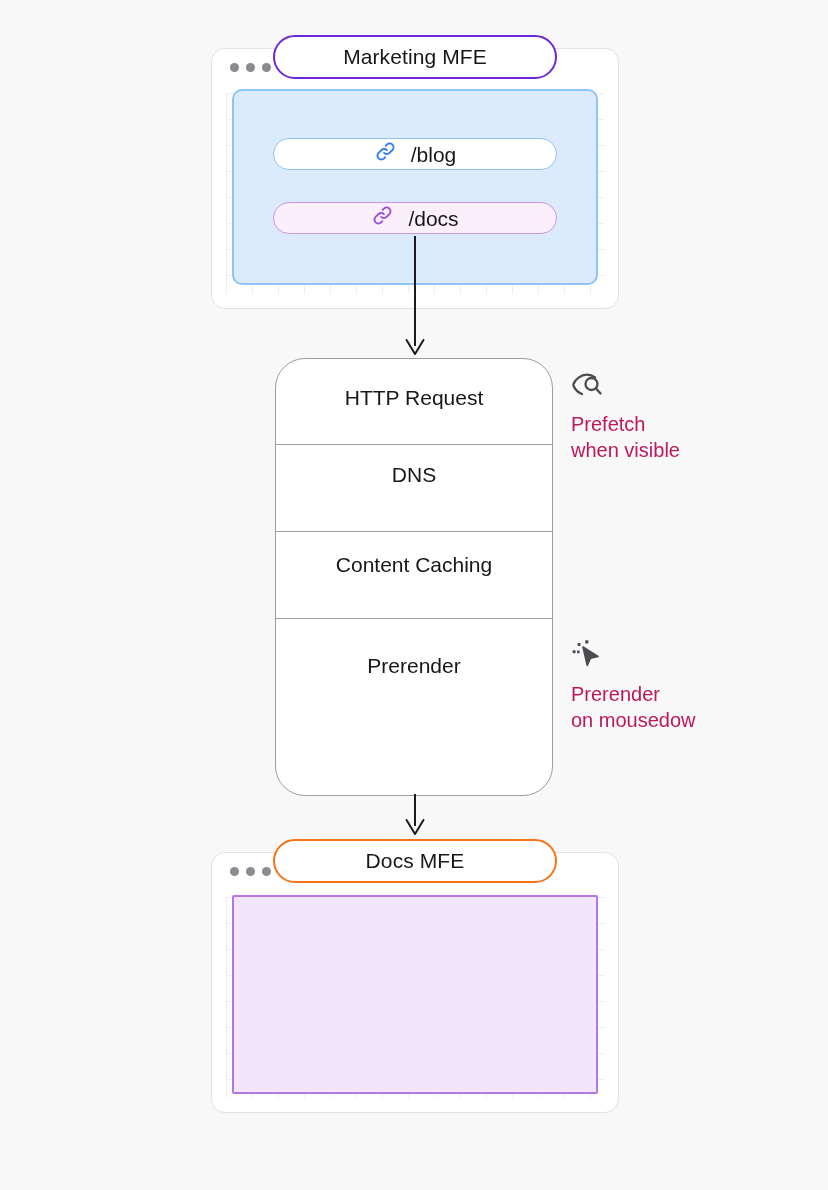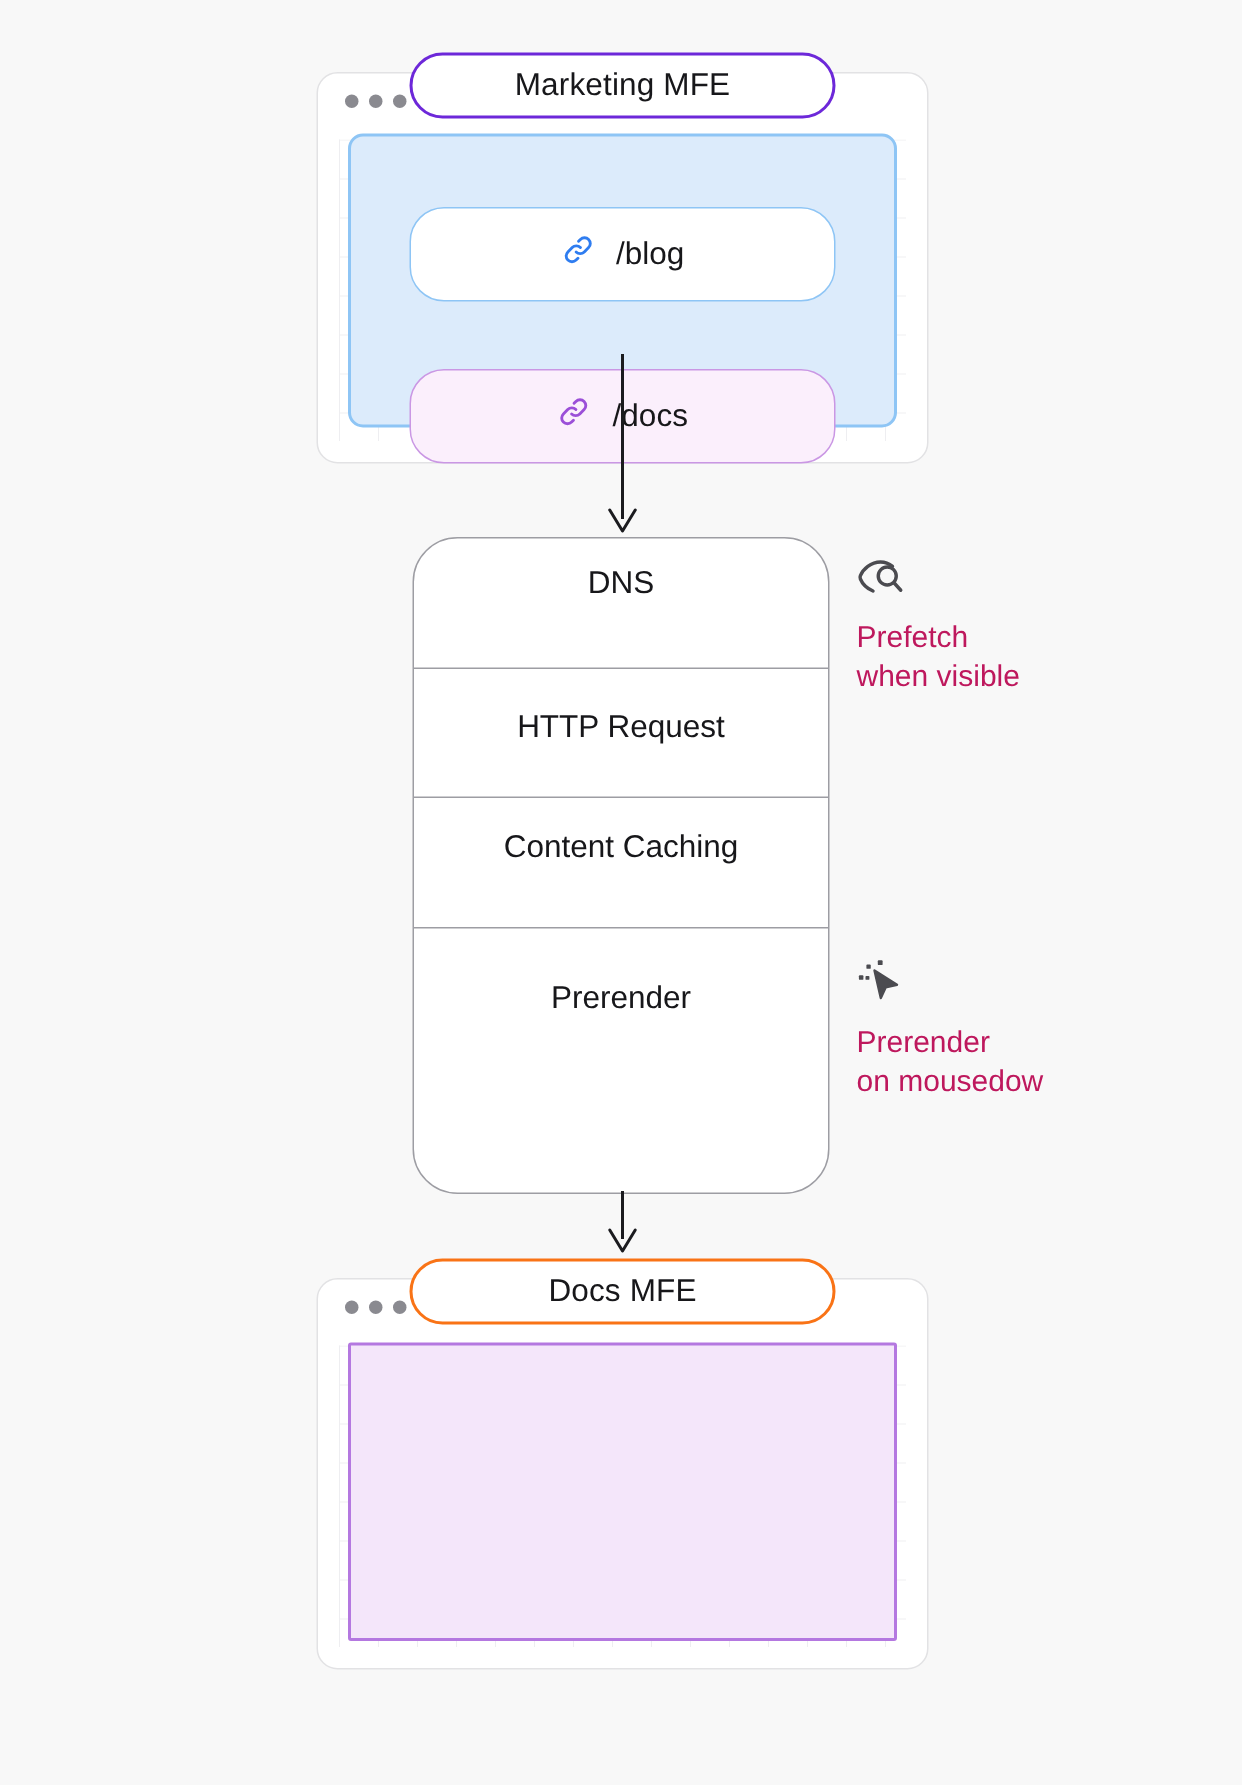--- a/index.html
+++ b/index.html
@@ -84,38 +84,37 @@
   }
   .panel.purple {
     background: #f4e6fa;
     border: 2px solid #b478e0;
     border-radius: 2px;
   }
 
   
   .route-pill {
     position: absolute;
-    height: 63px;
+    height: 32px;
     border-radius: 23px;
     box-sizing: border-box;
     display: flex;
     align-items: center;
     justify-content: center;
     gap: 14px;
     font-size: 21px;
     color: #17171a;
   }
   .route-pill.blue {
     background: #ffffff;
     border: 1.5px solid #8ec5f5;
   }
   .route-pill.purple {
     background: #fbeffc;
     border: 1.5px solid #ca97e4;
-    margin-top: 44px;
   }
   .route-label { line-height: 1; }
 
   
   .stack {
     position: absolute;
     background: #ffffff;
     border: 1.2px solid #9d9da3;
     border-radius: 30px;
     box-sizing: border-box;
@@ -190,25 +189,25 @@
     </span>
     <span class="route-label">/docs</span>
   </div>
 
   <svg class="arrow" style="left:398px; top:236px; width:34px; height:124px;" viewBox="0 0 34 124">
     <line x1="17" y1="0" x2="17" y2="110" stroke="#1b1b1f" stroke-width="2"></line>
     <path d="M8.5 104 L17 118 L25.5 104" fill="none" stroke="#1b1b1f" stroke-width="2" stroke-linecap="round" stroke-linejoin="round"></path>
   </svg>
 
   <div class="stack" style="left:275px; top:358px; width:278px; height:438px;">
+    <div class="stack-row" style="height:86px; padding-bottom:8px;">
+      <span>HTTP Request</span>
+    </div>
     <div class="stack-row" style="height:87px; padding-bottom:26px;">
       <span>DNS</span>
-    </div>
-    <div class="stack-row" style="height:86px; padding-bottom:8px;">
-      <span>HTTP Request</span>
     </div>
     <div class="stack-row" style="height:87px; padding-bottom:20px;">
       <span>Content Caching</span>
     </div>
     <div class="stack-row" style="height:178px; padding-bottom:84px;">
       <span>Prerender</span>
     </div>
   </div>
 
   <div class="annotation" style="left:571px; top:371px;">

